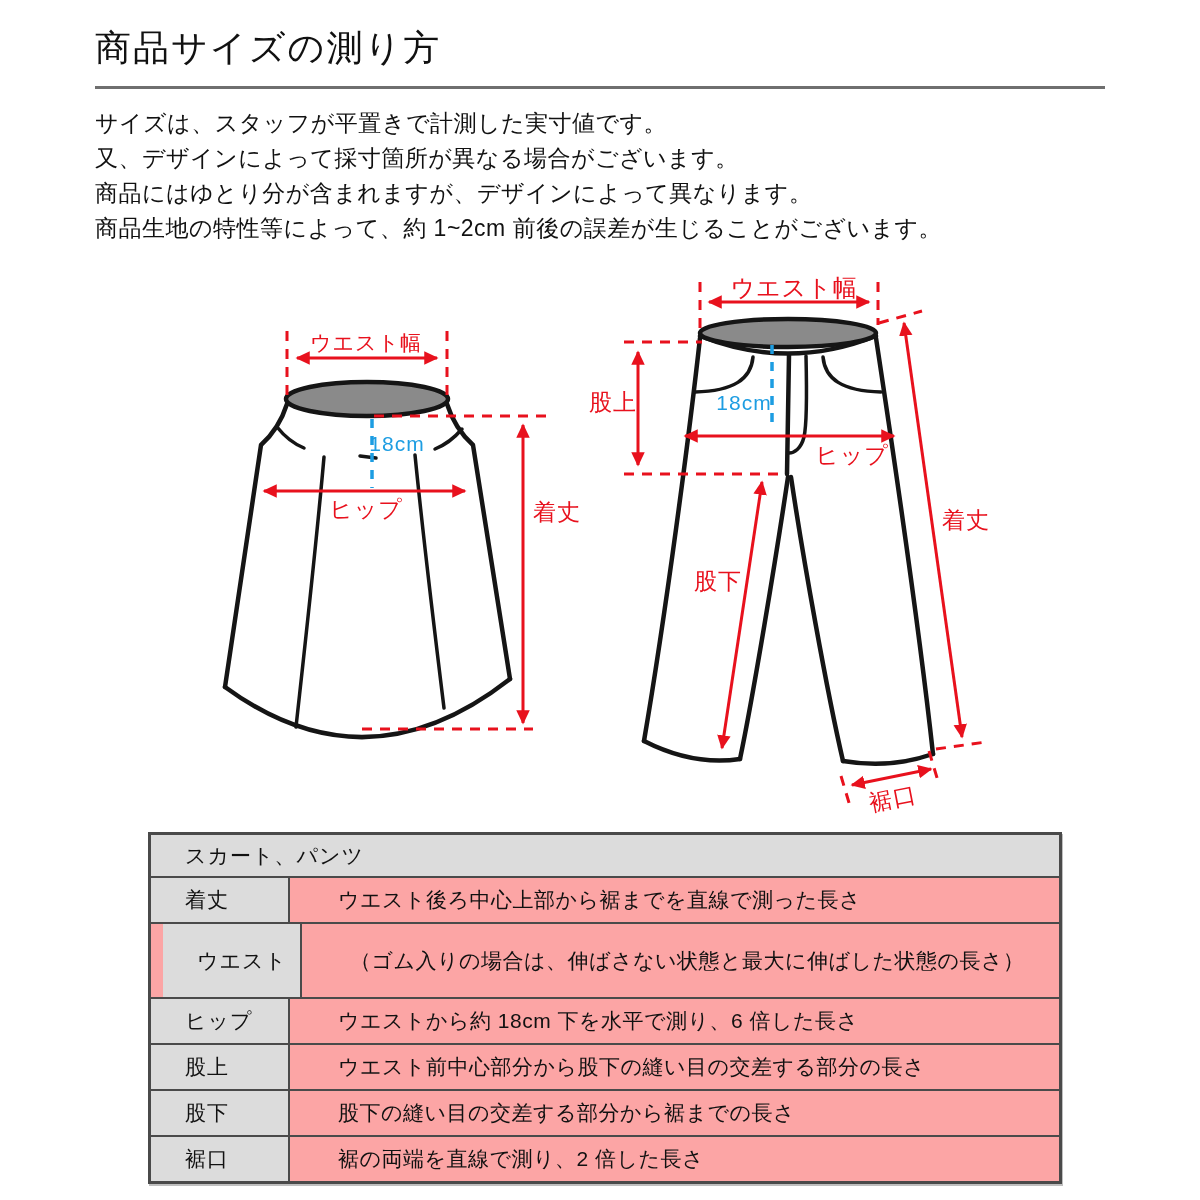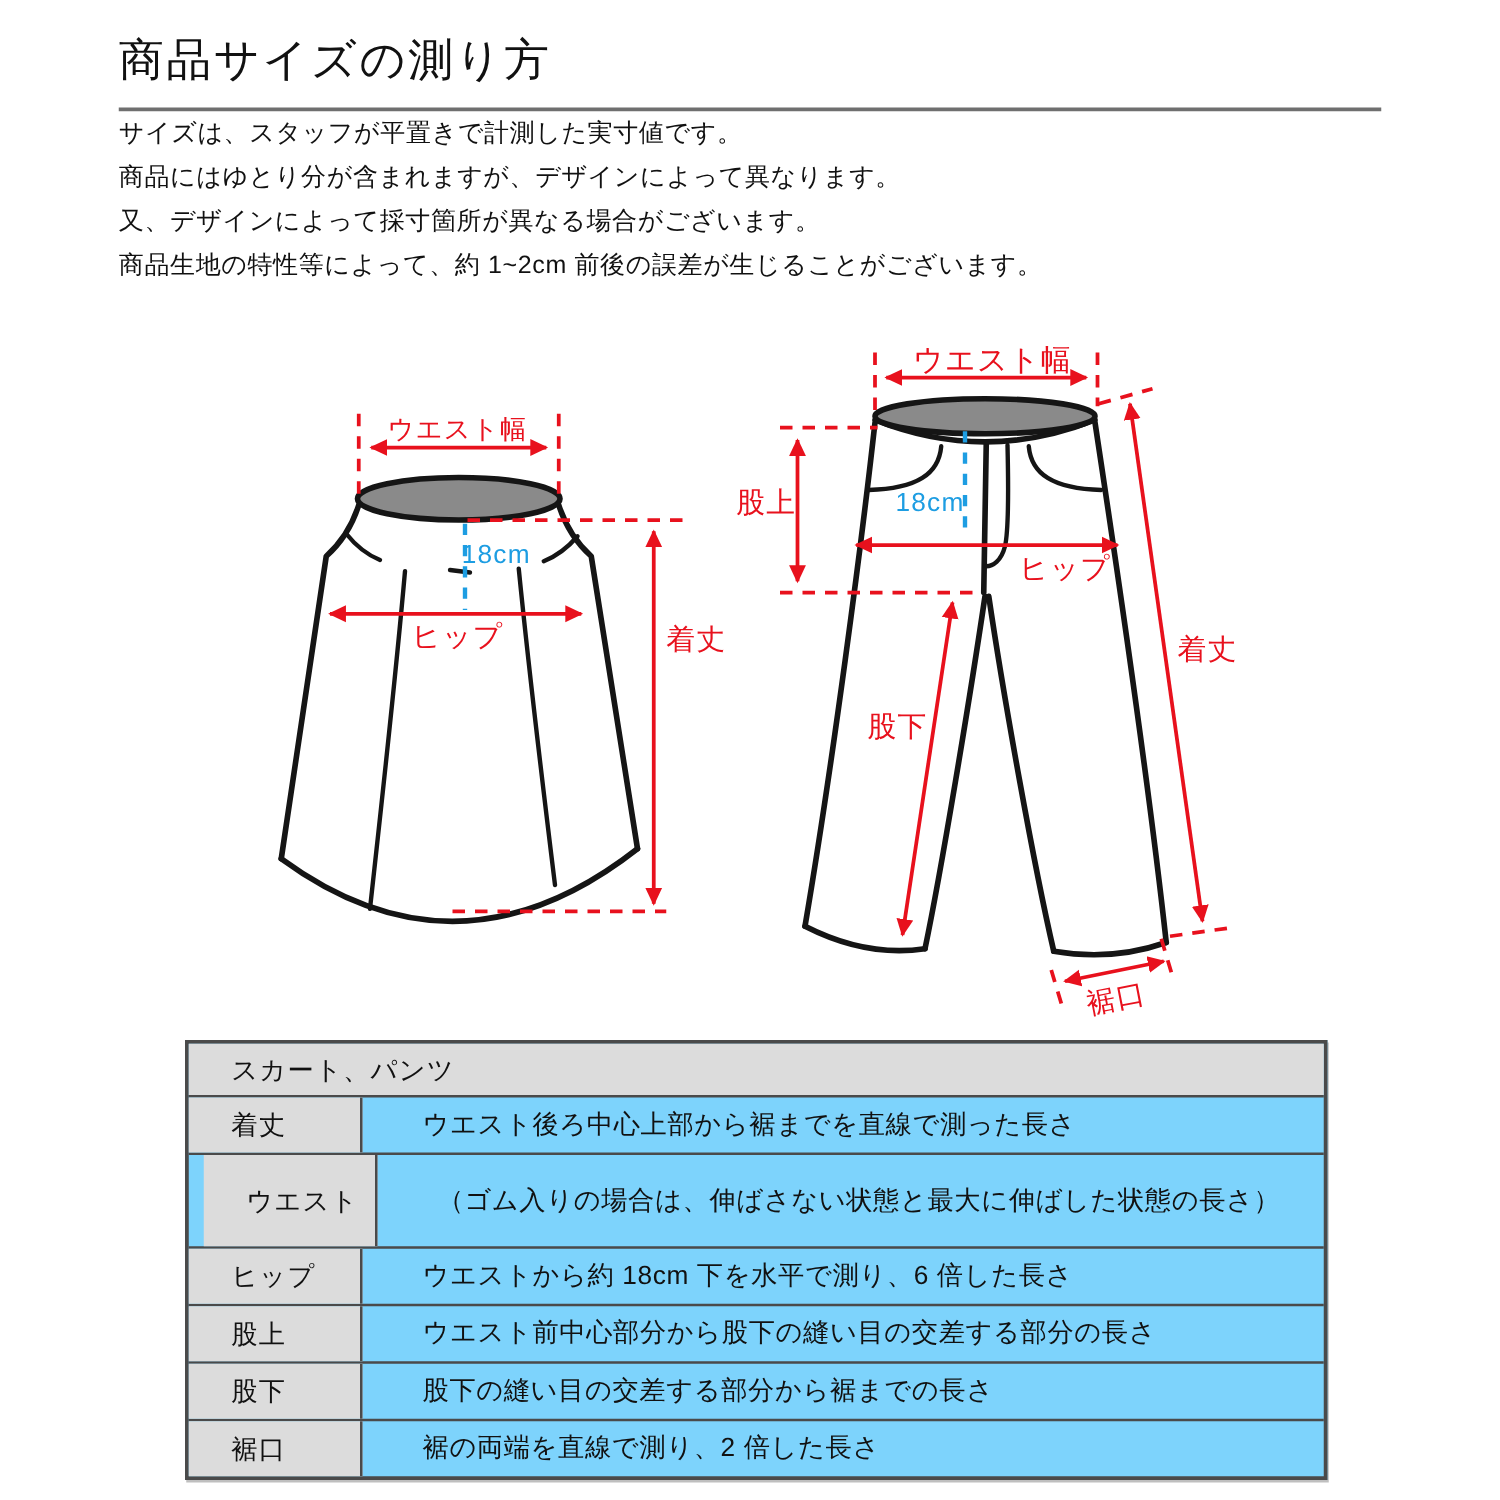--- a/index.html
+++ b/index.html
@@ -2,55 +2,55 @@
 <html><head>
 <meta charset="utf-8">
 <style>
   html,body{margin:0;padding:0;background:#ffffff;}
   body{width:1200px;height:1200px;font-family:"Liberation Sans",sans-serif;color:#111;}
   .page{position:relative;width:1200px;height:1200px;background:#fff;overflow:hidden;}
 
   .title{position:absolute;left:95px;top:24px;font-size:36px;font-weight:400;letter-spacing:2px;white-space:nowrap;}
   .title-rule{position:absolute;left:95px;top:86px;width:1010px;height:3px;background:#6f6f6f;}
 
-  .intro{position:absolute;left:95px;top:90px;font-size:20px;line-height:35px;letter-spacing:0.5px;white-space:nowrap;}
+  .intro{position:absolute;left:95px;top:106px;font-size:23px;line-height:35px;letter-spacing:0.5px;white-space:nowrap;}
 
   .diagram-svg{position:absolute;left:0;top:0;width:1200px;height:1200px;}
   .garment{fill:none;stroke:#151515;stroke-width:4.5;stroke-linecap:round;stroke-linejoin:round;}
   .garment-thin{fill:none;stroke:#151515;stroke-width:3.5;stroke-linecap:round;}
   .band{fill:#8a8a8a;stroke:#151515;stroke-width:4.5;}
   .rline{fill:none;stroke:#e8111d;stroke-width:3;}
   .rdash{fill:none;stroke:#e8111d;stroke-width:3;stroke-dasharray:10 8;}
   .bdash{fill:none;stroke:#1d9de2;stroke-width:3.5;stroke-dasharray:9 8;}
 
   .dlabel{position:absolute;transform:translate(-50%,-50%);color:#e8111d;letter-spacing:1px;white-space:nowrap;font-weight:500;}
   .dlabel.blue{color:#1d9de2;text-align:right;}
   .fs21{font-size:21px;} .fs23{font-size:23px;} .fs24{font-size:24px;}
   .rot{transform:translate(-50%,-50%) rotate(-11deg);}
 
-  .size-table{position:absolute;left:148px;top:832px;width:914px;border:3px solid #4a4a4a;box-sizing:border-box;background:#7dd3fc;font-size:21px;box-shadow:1px 2px 0 rgba(0,0,0,0.25);}
+  .size-table{position:absolute;left:148px;top:832px;width:914px;border:3px solid #4a4a4a;box-sizing:border-box;background:#fca5a5;font-size:21px;box-shadow:1px 2px 0 rgba(0,0,0,0.25);}
   .t-header{background:#dcdcdc;display:flex;align-items:center;min-height:41px;padding-left:34px;box-sizing:border-box;letter-spacing:1px;}
   .t-row{display:flex;border-top:2px solid #4a4a4a;}
   .t-term{width:139px;min-width:139px;background:#dcdcdc;border-right:2px solid #4a4a4a;display:flex;align-items:center;padding-left:34px;box-sizing:border-box;letter-spacing:1px;}
   .t-desc{flex:1;display:flex;flex-direction:column;justify-content:center;padding:5px 10px 5px 48px;box-sizing:border-box;letter-spacing:0.5px;}
   .t-desc div{line-height:34px;white-space:nowrap;}
   .h43{min-height:43px;} .h73{min-height:73px;padding-left:12px;} .h40{min-height:40px;} .h38{min-height:38px;} .h33{min-height:33px;}
 </style>
 </head>
 <body>
 
 <div class="page">
 
   <div class="title">商品サイズの測り方</div>
   <div class="title-rule"></div>
 
   <div class="intro">
     <div>サイズは、スタッフが平置きで計測した実寸値です。</div>
+    <div>又、デザインによって採寸箇所が異なる場合がございます。</div>
     <div>商品にはゆとり分が含まれますが、デザインによって異なります。</div>
-    <div>又、デザインによって採寸箇所が異なる場合がございます。</div>
     <div>商品生地の特性等によって、約 1~2cm 前後の誤差が生じることがございます。</div>
   </div>
 
   <svg class="diagram-svg" viewBox="0 0 1200 1200">
     <defs>
       <marker id="arrow" viewBox="0 0 10 10" refX="8.5" refY="5" markerWidth="5" markerHeight="5" orient="auto-start-reverse">
         <path d="M0,0.5 L9.5,5 L0,9.5 z" fill="#e8111d"></path>
       </marker>
     </defs>
 

